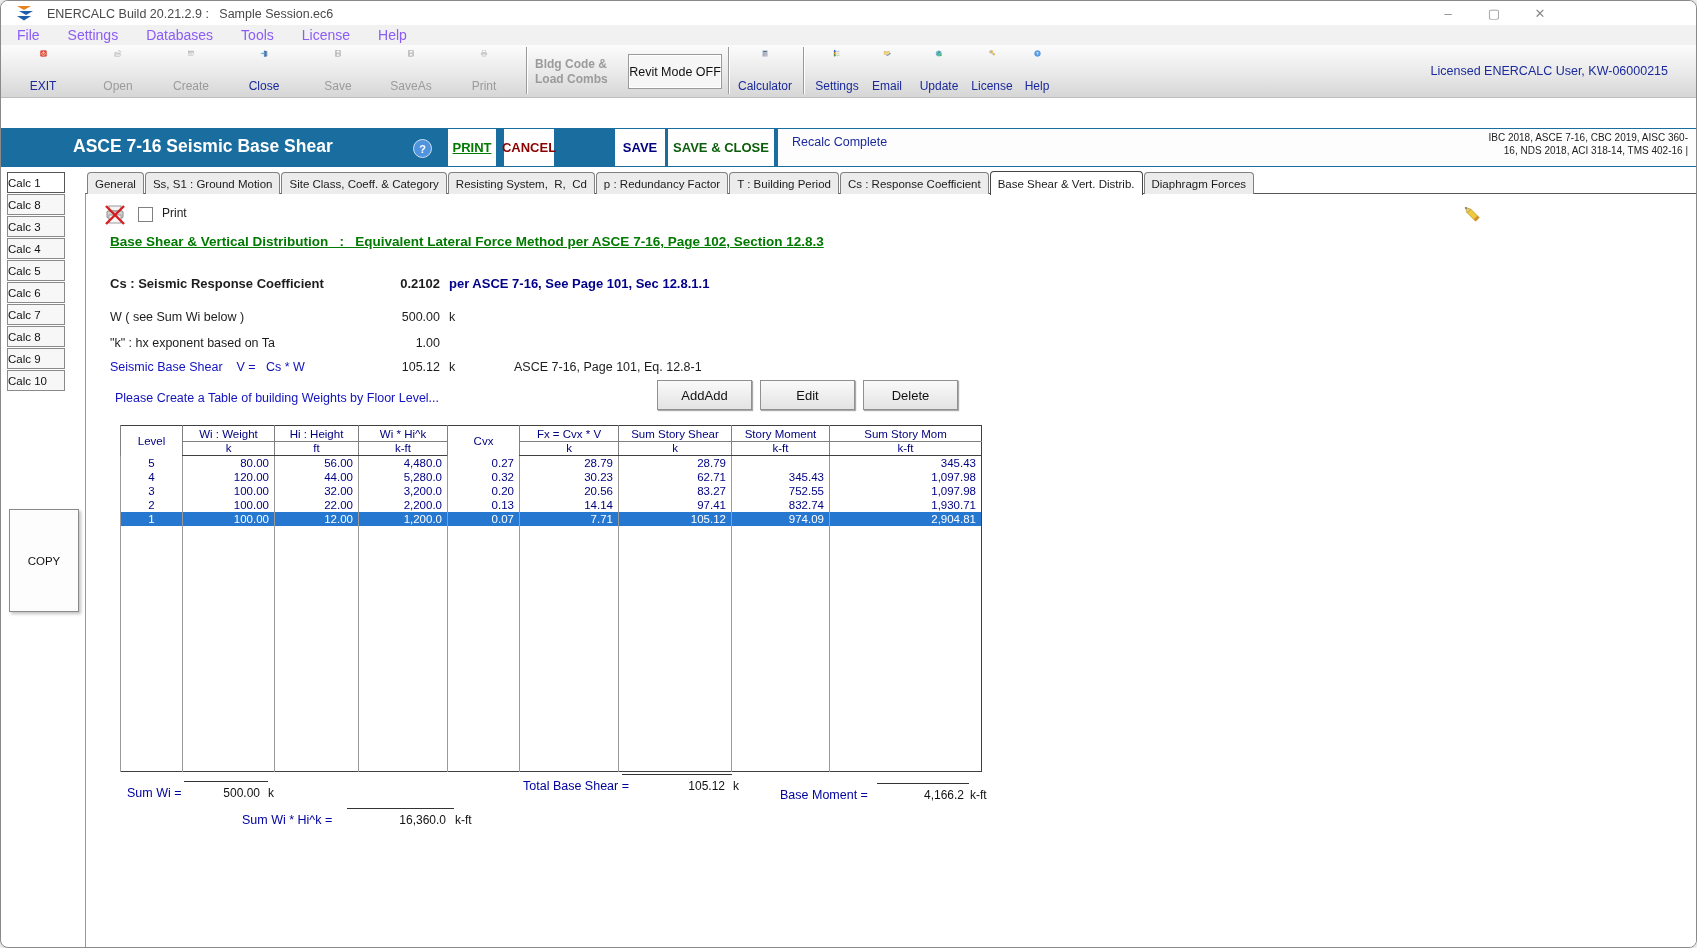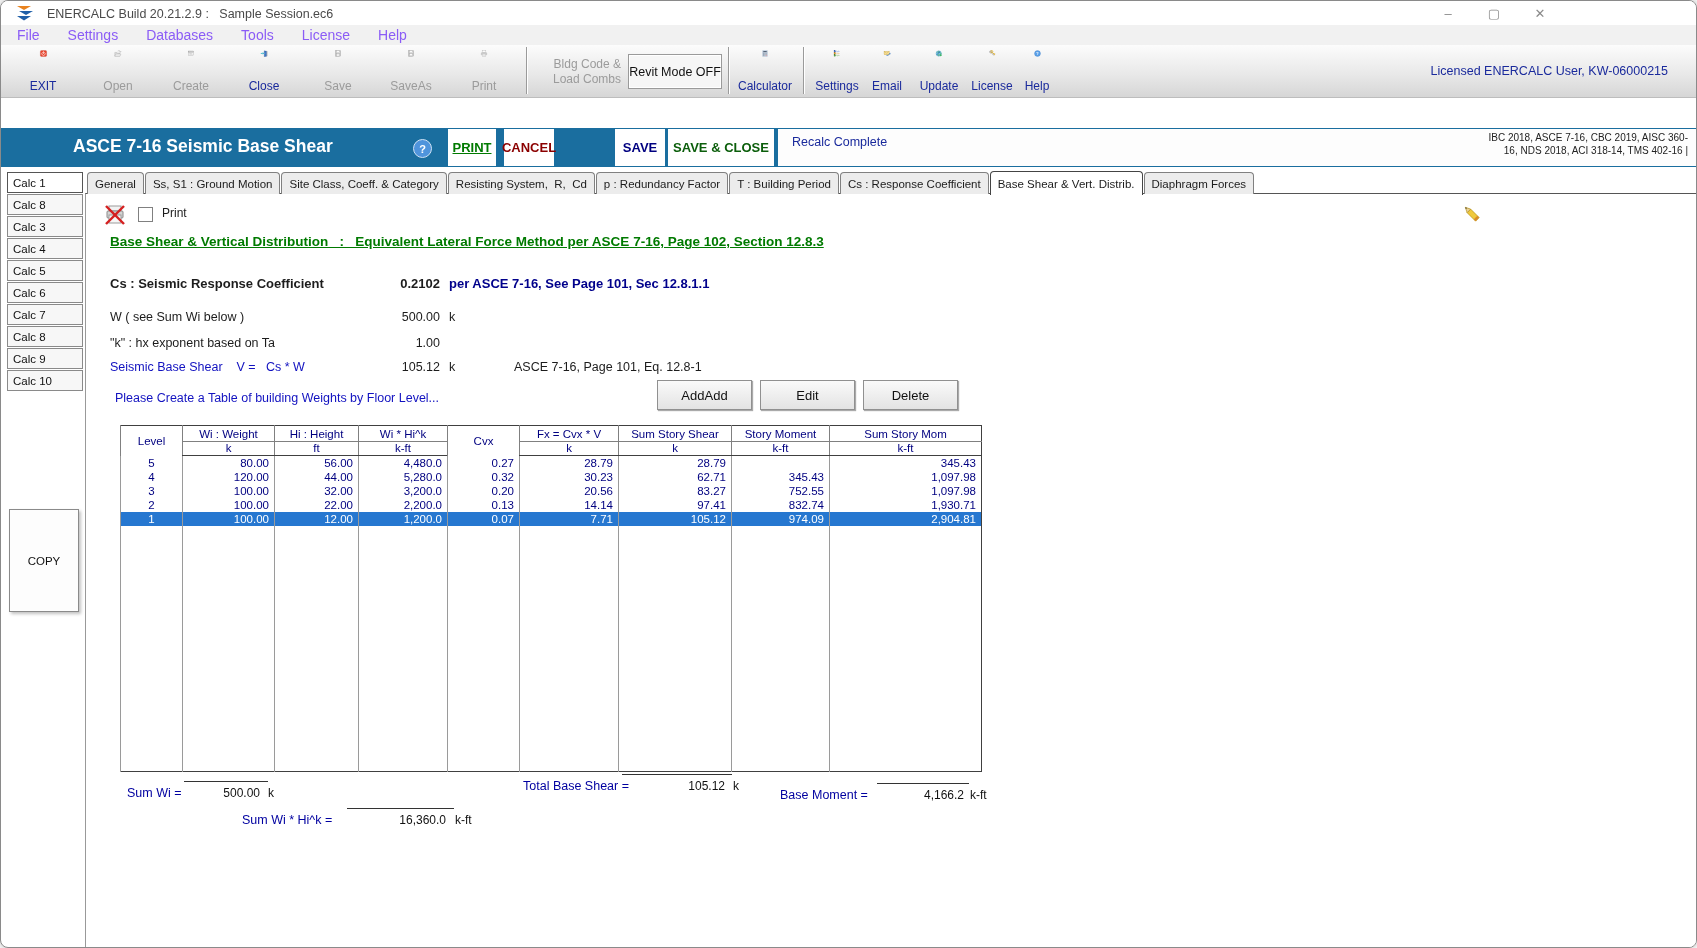--- a/index.html
+++ b/index.html
@@ -15,21 +15,21 @@
   
   .menubar{left:0;top:24px;right:0;height:20px;background:#f1f1f1;display:flex;align-items:center;padding-left:16px;box-sizing:border-box;}
   .menu-item{font-size:14px;color:#8b5cf6;margin-right:28px;}
 
   
   .toolbar{left:0;top:44px;right:0;height:52px;background:linear-gradient(#fcfcfc,#e9e9e9 55%,#d6d6d6);border-bottom:1px solid #bdbdbd;}
   .tbtn{position:absolute;top:3px;width:72px;height:46px;display:flex;flex-direction:column;align-items:center;justify-content:space-between;padding:2px 0;box-sizing:border-box;}
   .tbtn .lab{font-size:12px;color:#1a2a9c;line-height:12px;margin-top:23px;}
   .tbtn .lab.dis{color:#9b9b9b;}
   .tsep{position:absolute;top:2px;width:1px;height:47px;background:#9a9a9a;box-shadow:1px 0 0 #fff;}
-  .bldg{position:absolute;left:534px;top:12px;width:86px;text-align:right;font-size:12px;color:#9b9b9b;line-height:15px;}
+  .bldg{position:absolute;left:534px;top:12px;width:86px;text-align:left;font-size:12px;color:#9b9b9b;line-height:15px;font-weight:bold;}
   .revit{position:absolute;left:627px;top:9px;width:92px;height:33px;background:#f6f6f6;border:1px solid #9a9a9a;box-shadow:inset 0 0 0 1px #fff;
          display:flex;align-items:center;justify-content:center;font-size:12.5px;color:#111;}
   .licensed{position:absolute;right:28px;top:19px;font-size:12.5px;color:#1a2a9c;}
 
   
   .maintabs{left:0;top:96px;right:0;height:31px;background:#eaeaea;}
   .mtab{position:absolute;bottom:0;height:26px;background:#f3f3f3;border:1px solid #7a7a7a;border-bottom:none;
         border-radius:6px 6px 0 0;display:flex;align-items:center;justify-content:center;font-size:15px;color:#1a2a9c;}
   .mtab.active{height:30px;background:#fff;border-color:#444;z-index:2;font-size:15.5px;}
 
@@ -44,22 +44,22 @@
   .recalc{left:14px;top:6px;font-size:12.5px;color:#1a2a9c;position:absolute;}
   .codes{position:absolute;right:8px;top:2px;text-align:right;font-size:10px;color:#222;line-height:13px;}
 
   
   .subtabs{left:86px;top:170px;height:23px;display:flex;align-items:flex-end;z-index:3;}
   .stab{height:21px;background:#ececec;border:1px solid #808080;border-bottom:none;border-radius:4px 4px 0 0;
         padding:0 7px;display:flex;align-items:center;font-size:11.5px;color:#1c1c1c;margin-right:1px;white-space:pre;}
   .stab.active{height:23px;background:#fff;border-color:#444;position:relative;z-index:4;margin-bottom:-1px;}
 
   
-  .calc-tab{position:absolute;left:6px;width:76px;height:21px;background:#f7f7f7;border:1px solid #8a8a8a;
-            font-size:11.5px;color:#111;display:flex;align-items:center;padding-left:5px;box-sizing:border-box;}
+  .calc-tab{position:absolute;left:6px;width:58px;height:21px;background:#f7f7f7;border:1px solid #8a8a8a;
+            font-size:11.5px;color:#111;display:flex;align-items:center;box-sizing:border-box;}
   .calc-tab.active{background:#fff;border-color:#555;}
   .copy-btn{position:absolute;left:8px;top:508px;width:68px;height:101px;background:#fdfdfd;border:1px solid #8a8a8a;
             box-shadow:2px 2px 3px #c2c2c2;display:flex;align-items:center;justify-content:center;font-size:11.5px;color:#111;text-align:right;}
 
   
   .content{left:84px;top:192px;right:0;bottom:0;background:#fff;border-top:1px solid #555;border-left:1px solid #999;}
   .navy{color:#00008b;}
   .heading{left:24px;top:40px;font-size:13.5px;font-weight:bold;color:#007a00;text-decoration:underline;white-space:pre;}
   .rowlbl{font-size:12.5px;color:#1c1c1c;}
   .rowval{width:108px;text-align:right;font-size:12.5px;color:#1c1c1c;white-space:pre;}

